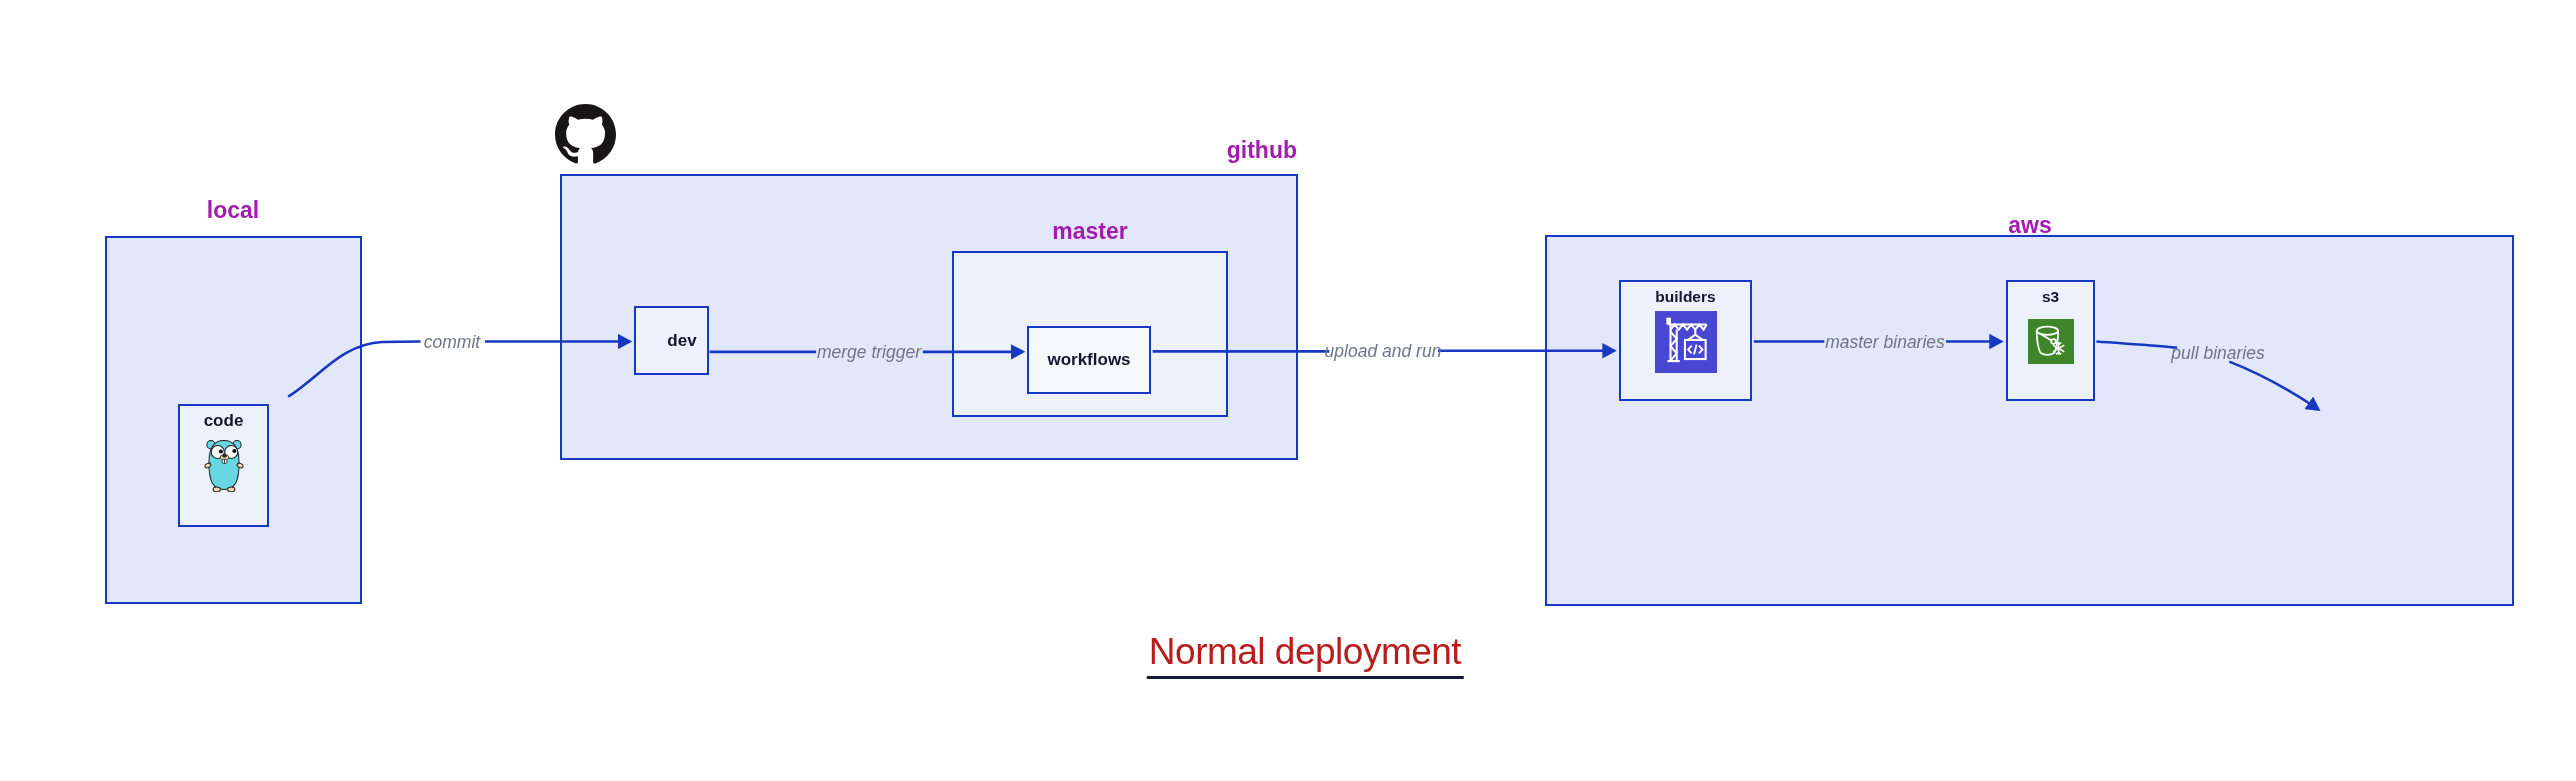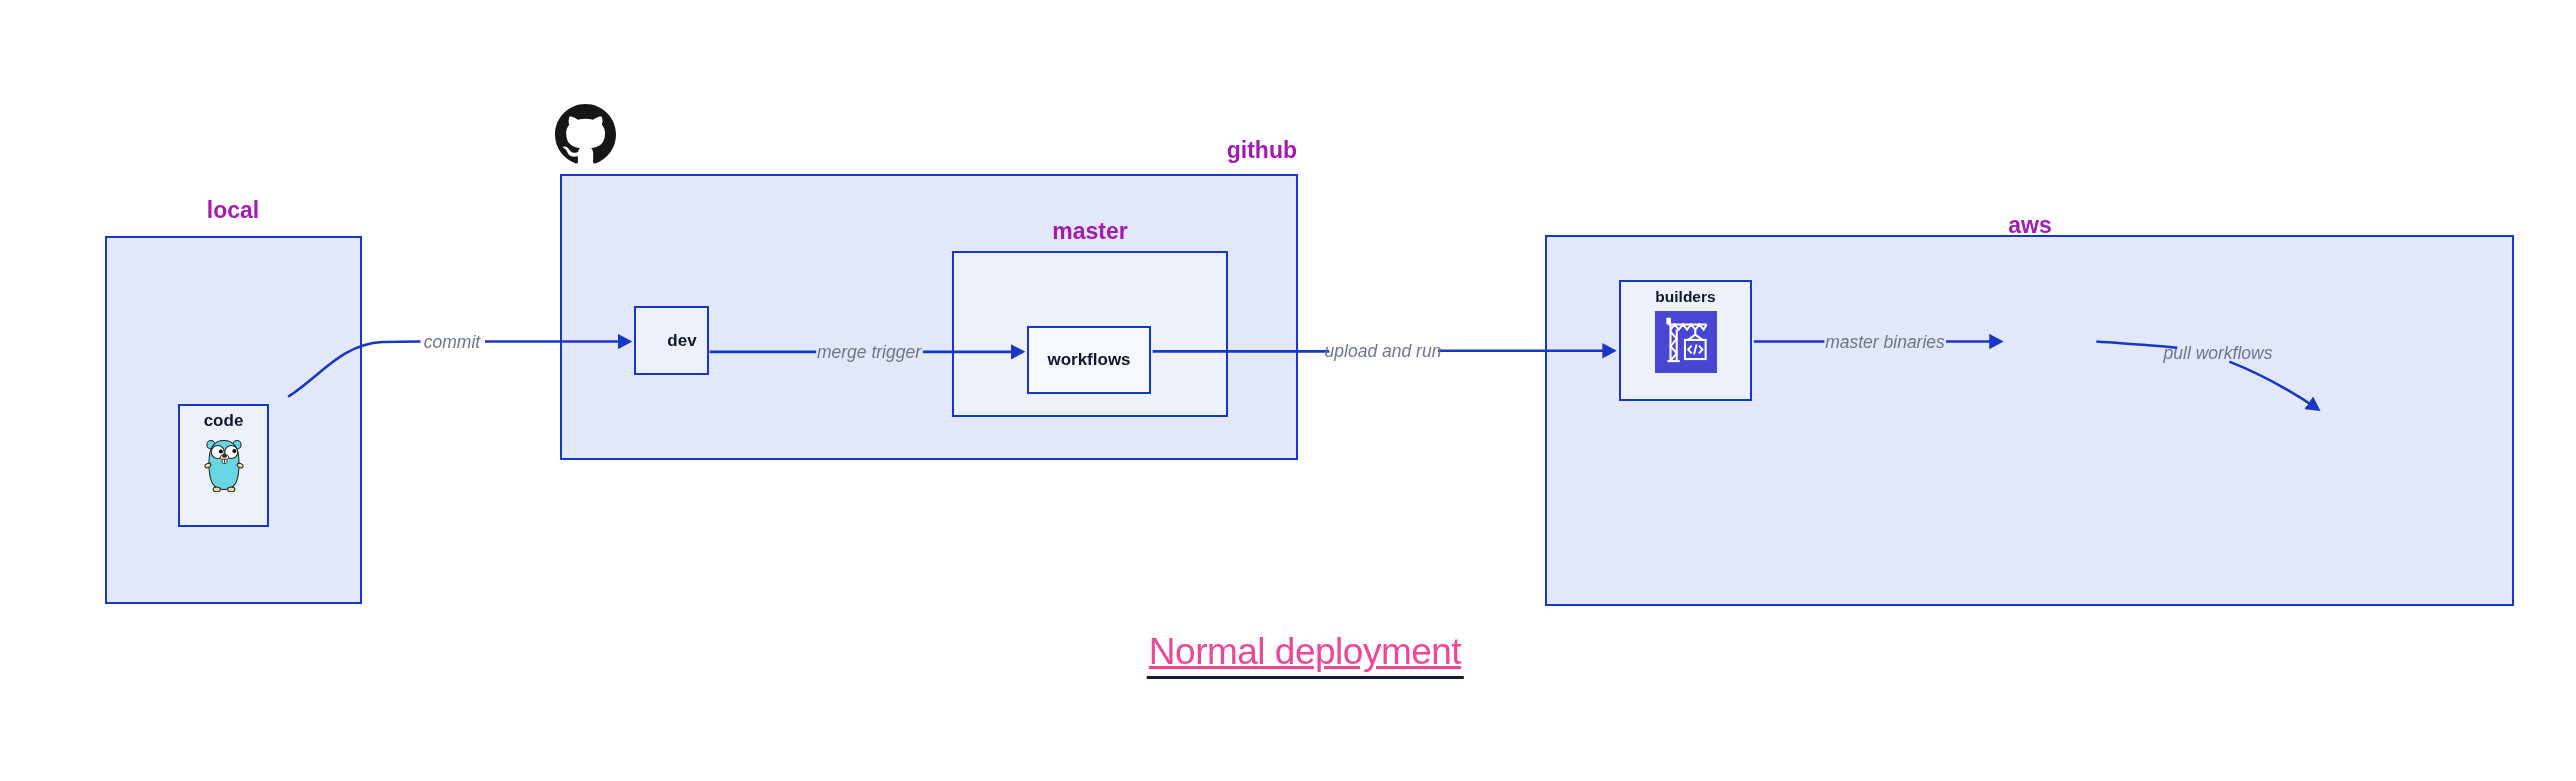--- a/index.html
+++ b/index.html
@@ -31,23 +31,23 @@
     color:#11172f;font-size:17px;font-weight:700;white-space:nowrap;
   }
   .node-label.abs{position:absolute;left:50%;transform:translateX(-50%);}
   .flex-center{display:flex;align-items:center;justify-content:center;width:100%;height:100%;}
   .icon-abs{position:absolute;left:50%;transform:translateX(-50%);}
   .edge-label{
     position:absolute;color:#6e7687;font-size:17.5px;font-style:italic;
     white-space:nowrap;transform:translate(-50%,-50%);z-index:4;
   }
   .title{
-    position:absolute;color:#ec4899;font-size:37px;font-weight:500;
+    position:absolute;color:#b91c1c;font-size:37px;font-weight:500;
     white-space:nowrap;transform:translateX(-50%);z-index:4;
-    border-bottom:3.1px solid #141b38;padding:0 2.1px 3.1px 2.1px;letter-spacing:-0.5px;text-decoration:underline;
+    border-bottom:3.1px solid #141b38;padding:0 2.1px 3.1px 2.1px;letter-spacing:-0.5px;
   }
   .logo{position:absolute;z-index:3;}
 </style>
 </head>
 <body>
 
 <div class="canvas">
 
   <div class="group" style="left:105px;top:236px;width:257px;height:368px;"></div>
 
@@ -145,24 +145,45 @@
       </g>
     </svg>
   </div>
 
   <div class="node lighter" style="left:1027px;top:326px;width:124px;height:68px;">
     <div class="flex-center">
       <span class="node-label">workflows</span>
     </div>
   </div>
 
+  <div class="node" style="left:2006px;top:280px;width:89px;height:121px;">
+    <div class="node-label abs" style="top:6.2px;font-size:15.5px;">s3</div>
+    <svg class="icon-abs" style="top:37px;" width="46" height="45" viewBox="0 0 90 88">
+      <rect x="0" y="0" width="90" height="88" fill="#3e8629"></rect>
+      <g stroke="#ffffff" stroke-width="3.5" fill="none">
+        <ellipse cx="38" cy="23" rx="21" ry="8"></ellipse>
+        <path d="M17 23 C17 38 20 56 24 66"></path>
+        <path d="M59 23 C59 38 56 56 52 66"></path>
+        <path d="M24 66 Q38 74 52 66"></path>
+        <path d="M22 28 L46 42"></path>
+        <circle cx="50" cy="44" r="4.5"></circle>
+      </g>
+      <g stroke="#ffffff" stroke-width="3" fill="none">
+        <path d="M60 45 L60 70"></path>
+        <path d="M49 51 L71 64"></path>
+        <path d="M71 51 L49 64"></path>
+        <path d="M55 46 L60 50 L65 46"></path>
+        <path d="M55 69 L60 65 L65 69"></path>
+      </g>
+    </svg>
+  </div>
 
 
   <div class="edge-label" style="left:452px;top:342px;">commit</div>
   <div class="edge-label" style="left:869px;top:352px;">merge trigger</div>
   <div class="edge-label" style="left:1383px;top:351px;">upload and run</div>
   <div class="edge-label" style="left:1885px;top:342px;">master binaries</div>
-  <div class="edge-label" style="left:2218px;top:353px;">pull workflows</div>
+  <div class="edge-label" style="left:2218px;top:353px;">pull binaries</div>
 
   <div class="title" style="left:1305px;top:631px;">Normal deployment</div>
 
 </div>
 
 
 </body></html>

